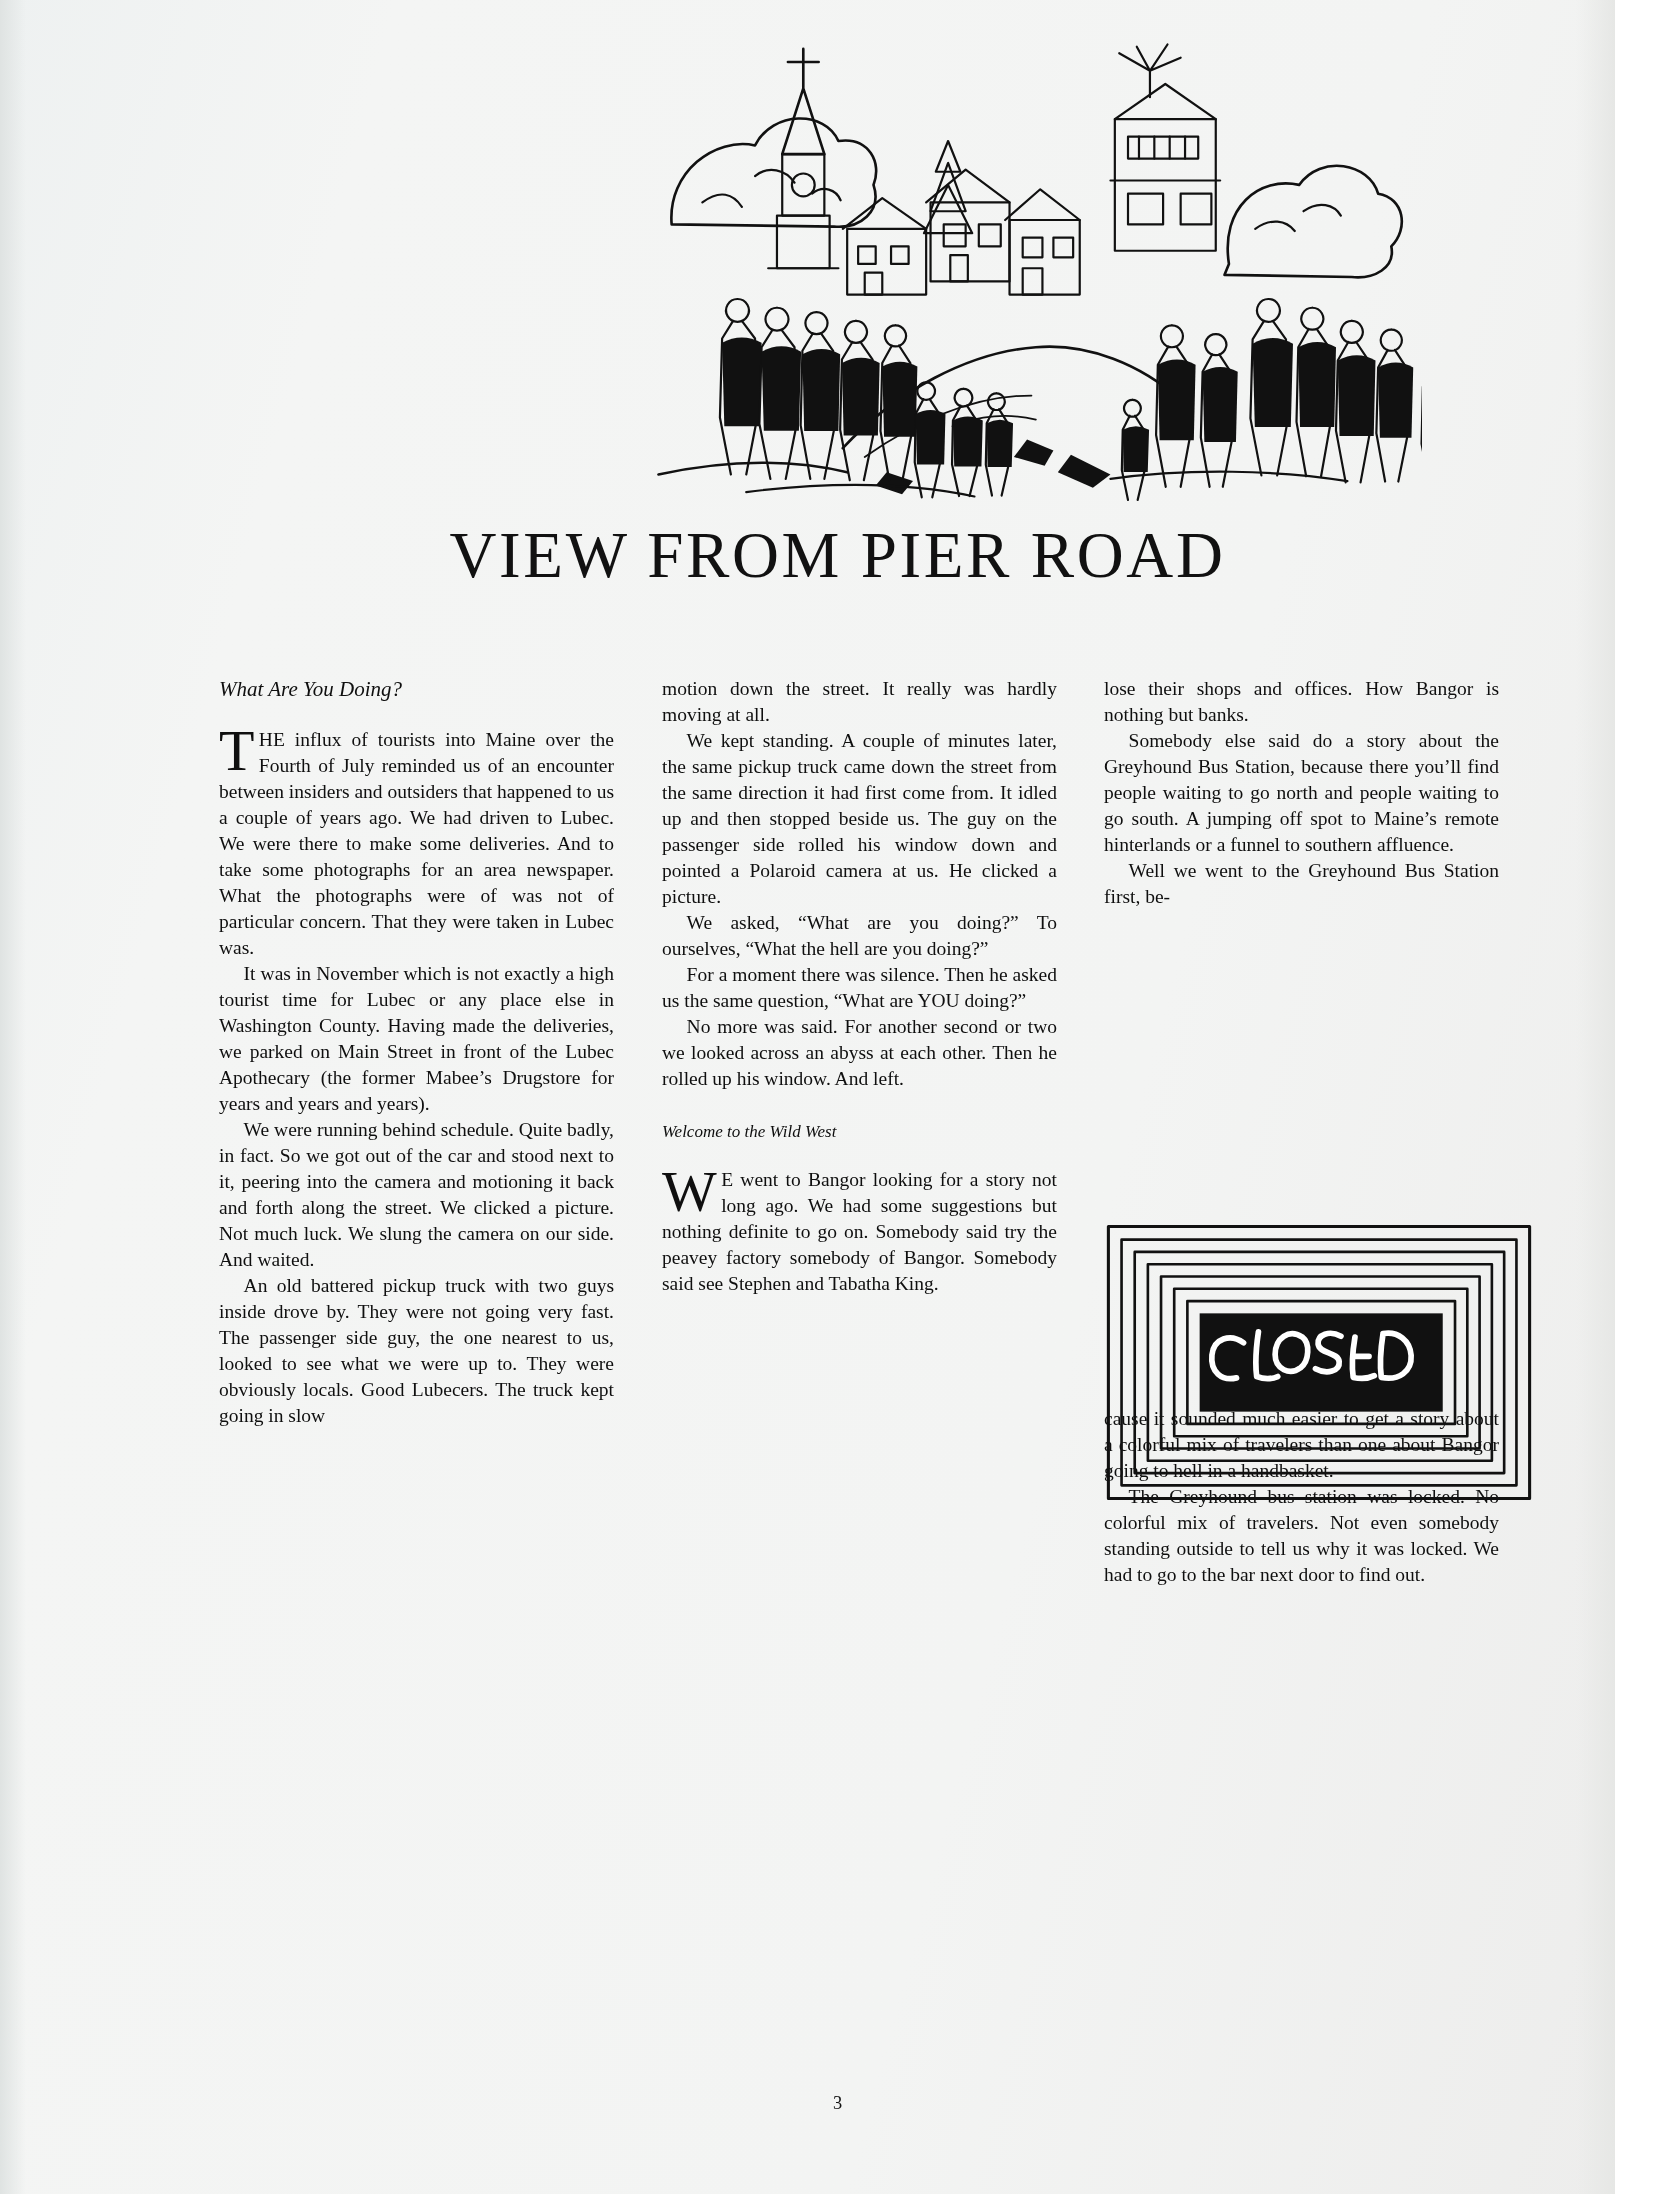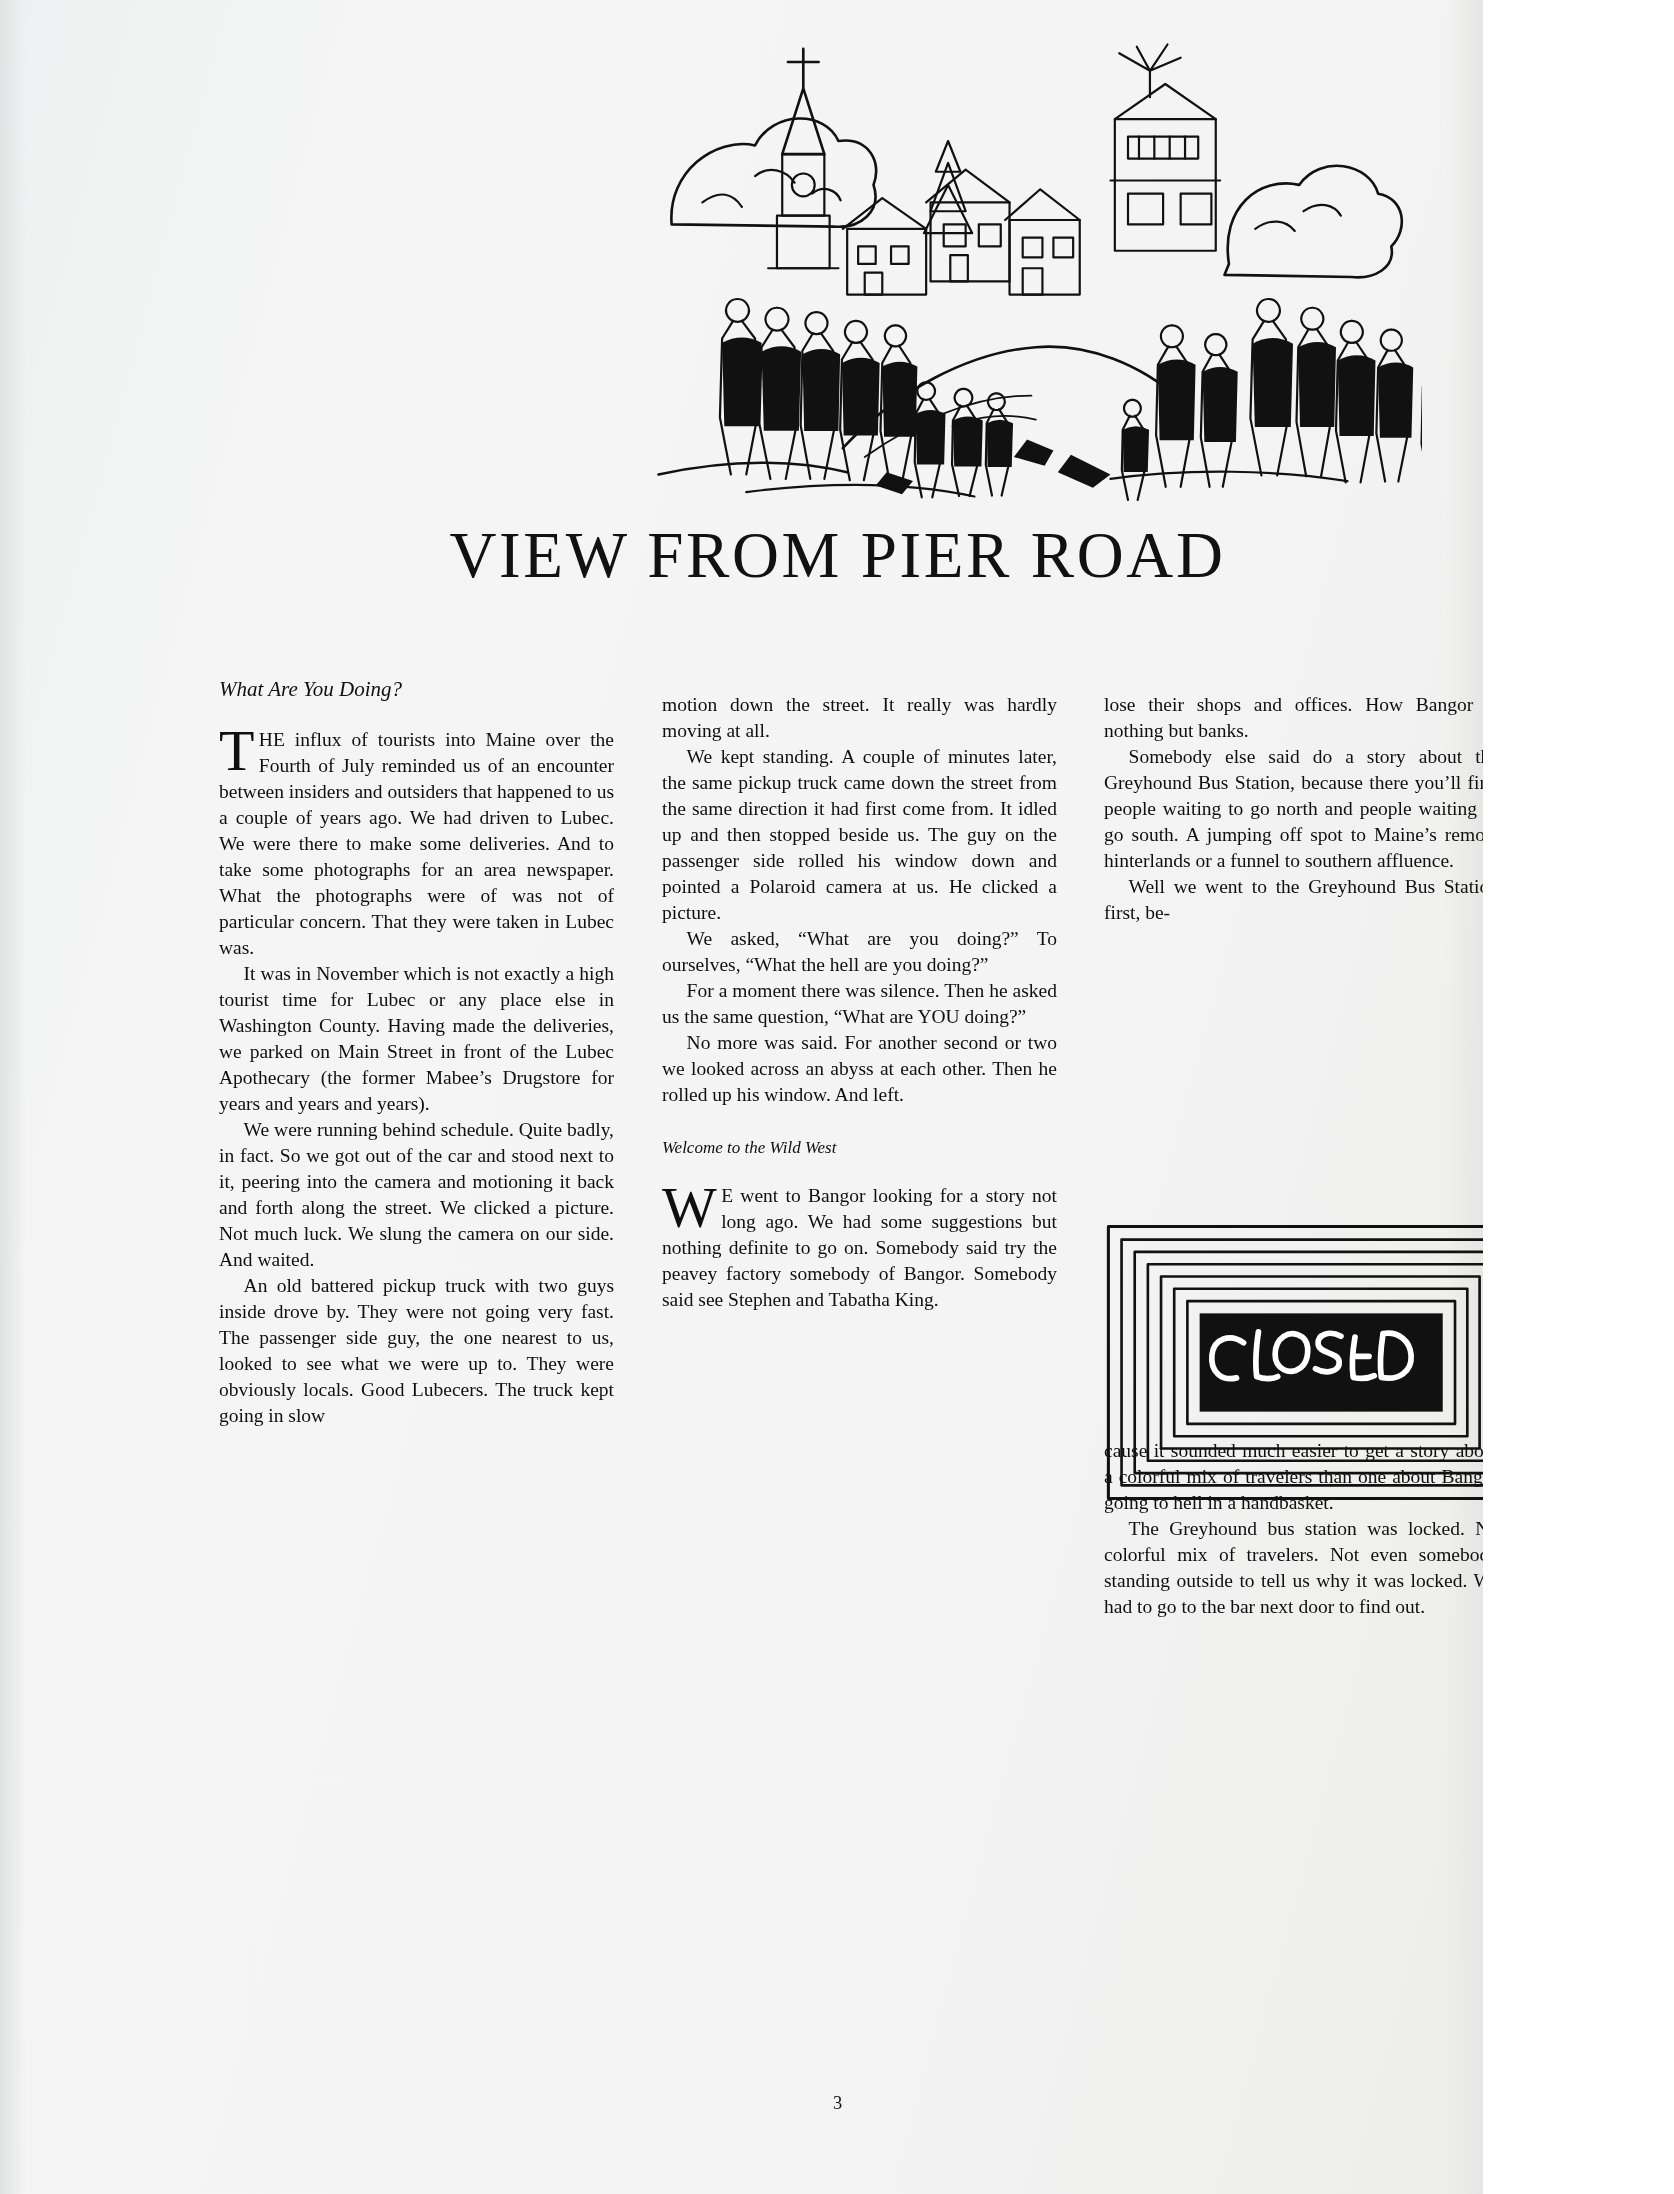--- a/index.html
+++ b/index.html
@@ -5,21 +5,21 @@
   html, body {
     margin: 0;
     padding: 0;
     background: #ffffff;
   }
   body {
     font-family: "Liberation Serif", serif;
   }
   .page {
     position: relative;
-    width: 1483px;
+    width: 1615px;
     height: 2194px;
     background: #f2f4f3;
     overflow: hidden;
     box-sizing: border-box;
   }
   
   .page-tint {
     position: absolute;
     inset: 0;
     background:
@@ -91,21 +91,21 @@
     font-style: italic;
     font-size: 21px;
     line-height: 26px;
     margin: 0 0 24.6px 0;
     text-align: left;
   }
   p {
     margin: 0;
     text-indent: 24.6px;
   }
-  p.noindent { text-indent: 0; margin-top: 16px; }
+  p.noindent { text-indent: 0; }
 
   
   .dropcap-para {
     text-indent: 0;
     min-height: 53px;
   }
   .dropcap {
     float: left;
     font-size: 58px;
     line-height: 46px;

